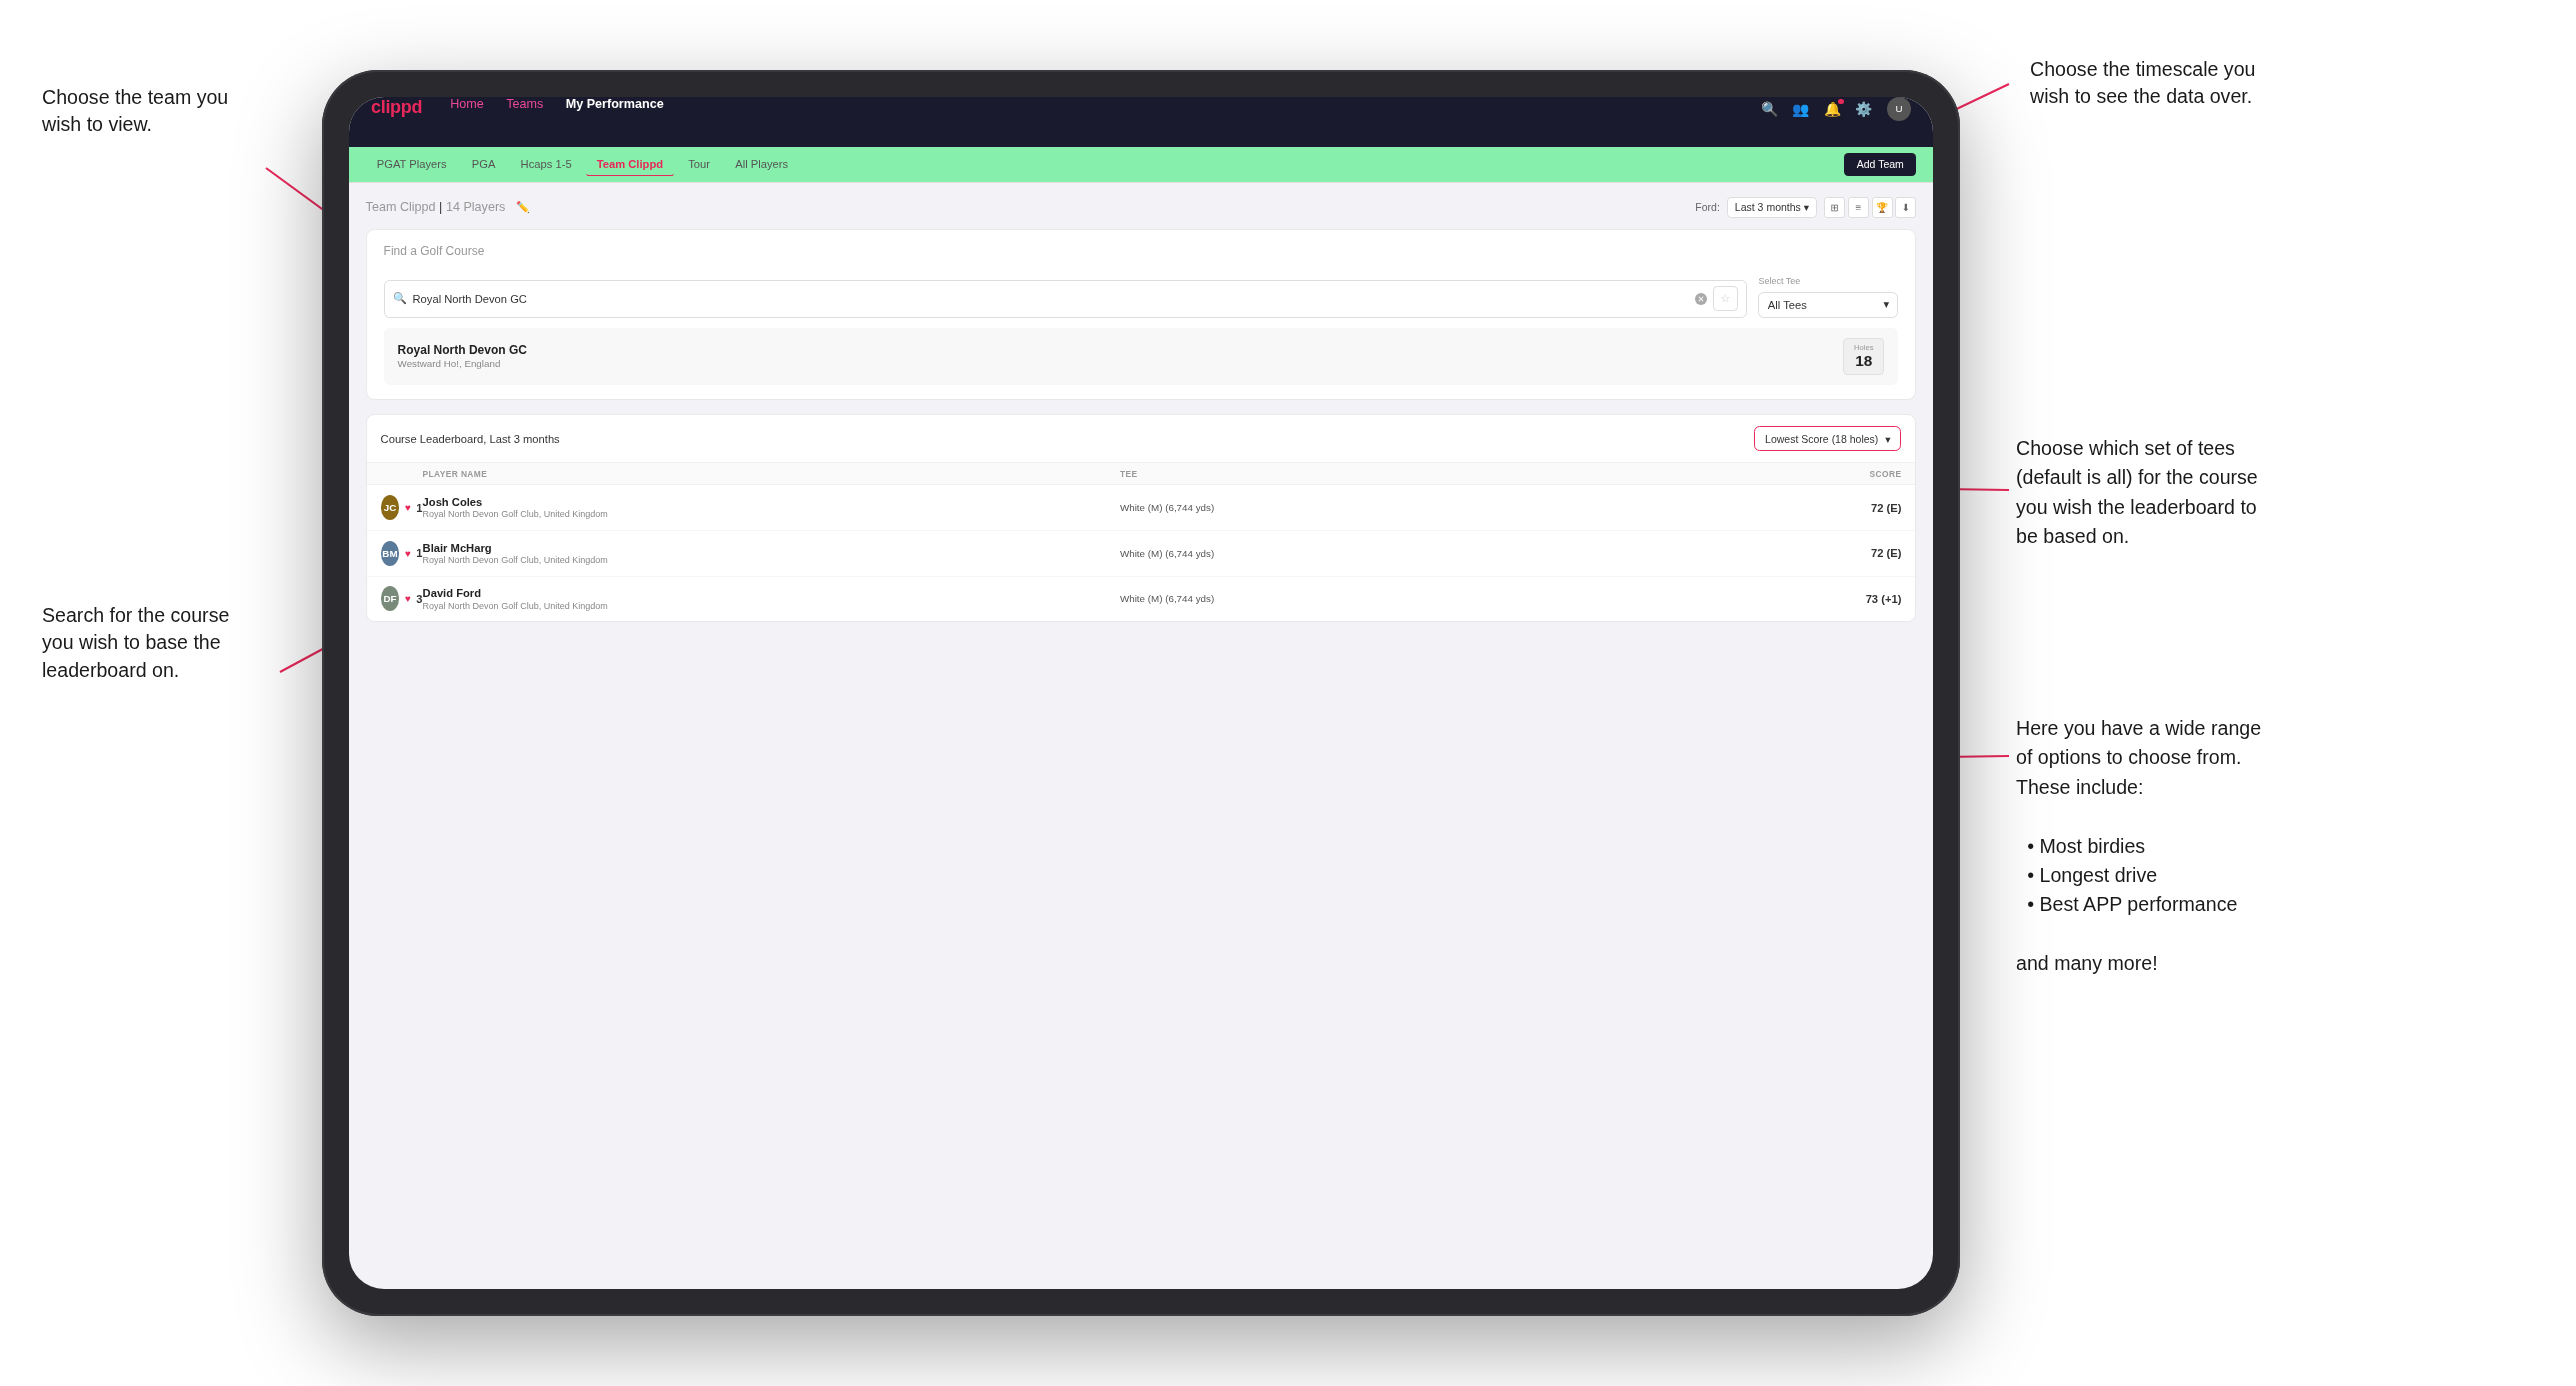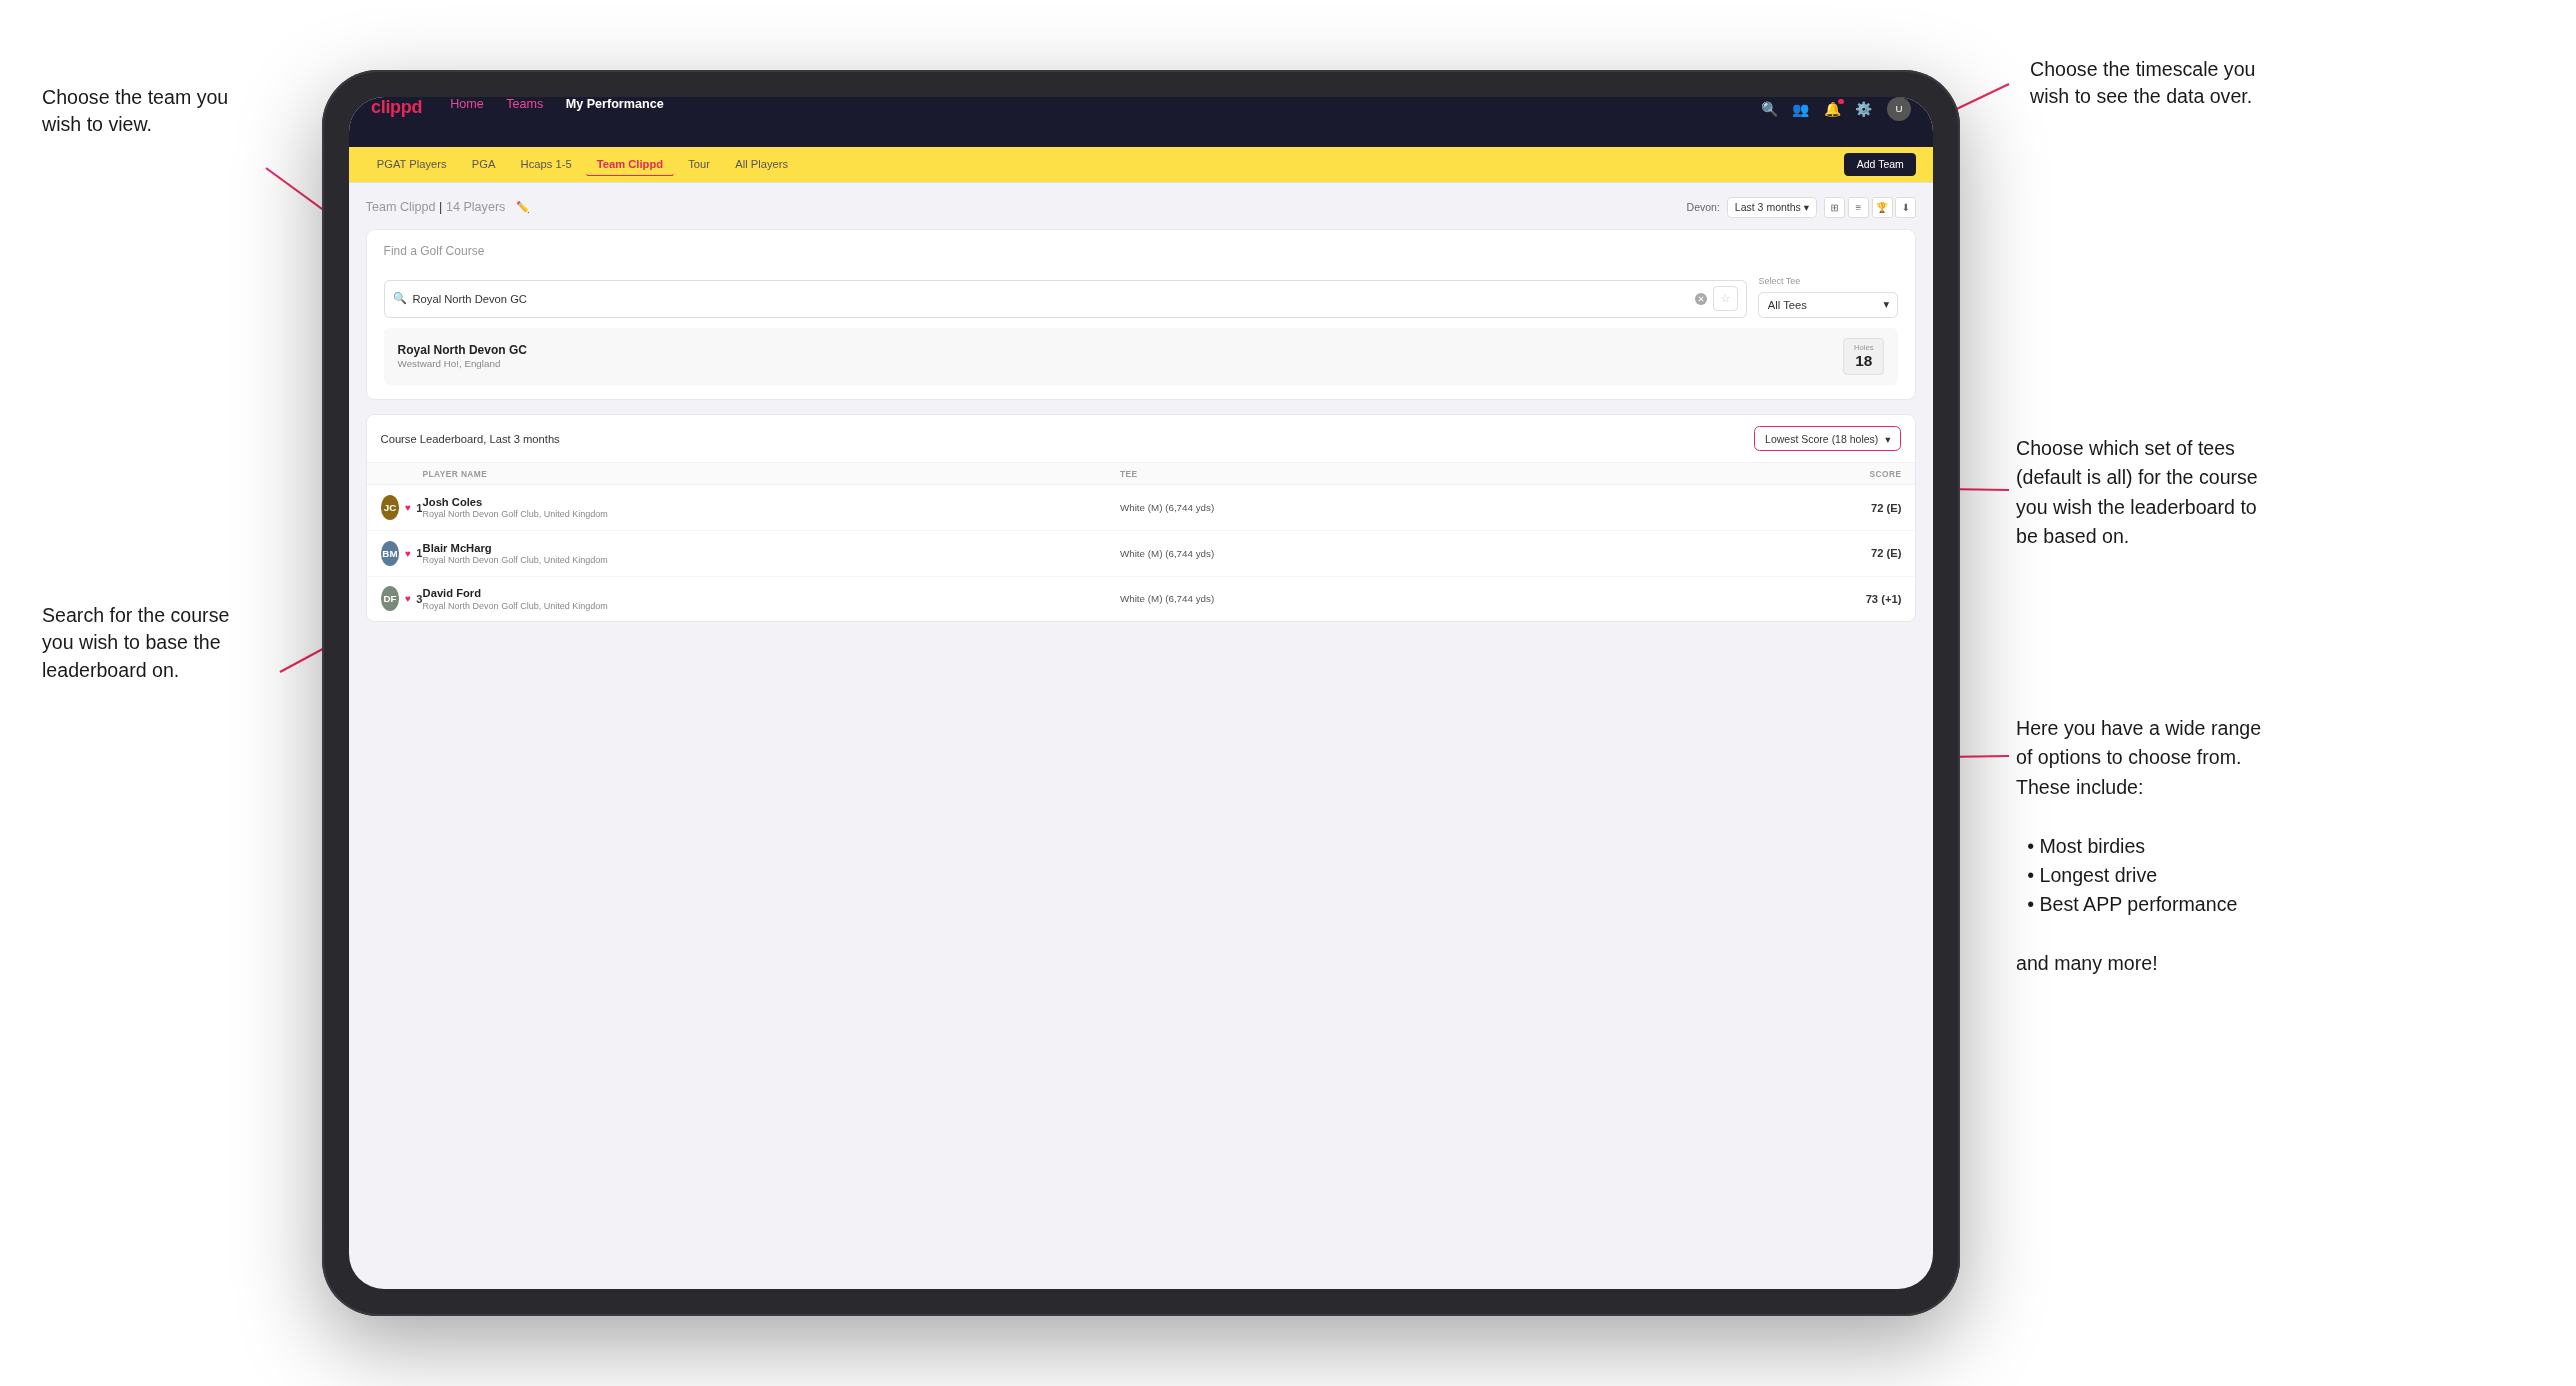--- a/index.html
+++ b/index.html
@@ -101,21 +101,21 @@
       display: flex;
       align-items: center;
       justify-content: center;
       color: #fff;
       font-size: 9.8px;
       cursor: pointer;
     }
 
     
     .tab-bar {
-      background: #fde047;
+      background: #86efac;
       height: 36px;
       display: flex;
       align-items: center;
       padding: 0 17px;
       border-bottom: 0.7px solid #e0e0e0;
       gap: 2.8px;
     }
 
     .tab-item {
       padding: 5.6px 11.2px;
@@ -592,21 +592,21 @@
 
       <div class="team-header">
         <div style="display:flex; align-items:flex-end; gap:5.6px;">
           <span class="team-title">
             <span>Team Clippd</span>
             | <span style="color:#999; font-weight:400;">14 Players</span>
           </span>
           <span class="edit-icon">✏️</span>
         </div>
         <div class="show-section">
-          <span>Devon:</span>
+          <span>Ford:</span>
           <div class="show-dropdown">
             <span>Last 3 months</span>
             <span>▾</span>
           </div>
           <div class="view-icons">
             <div class="view-icon-btn">⊞</div>
             <div class="view-icon-btn">≡</div>
             <div class="view-icon-btn">🏆</div>
             <div class="view-icon-btn">⬇</div>
           </div>

